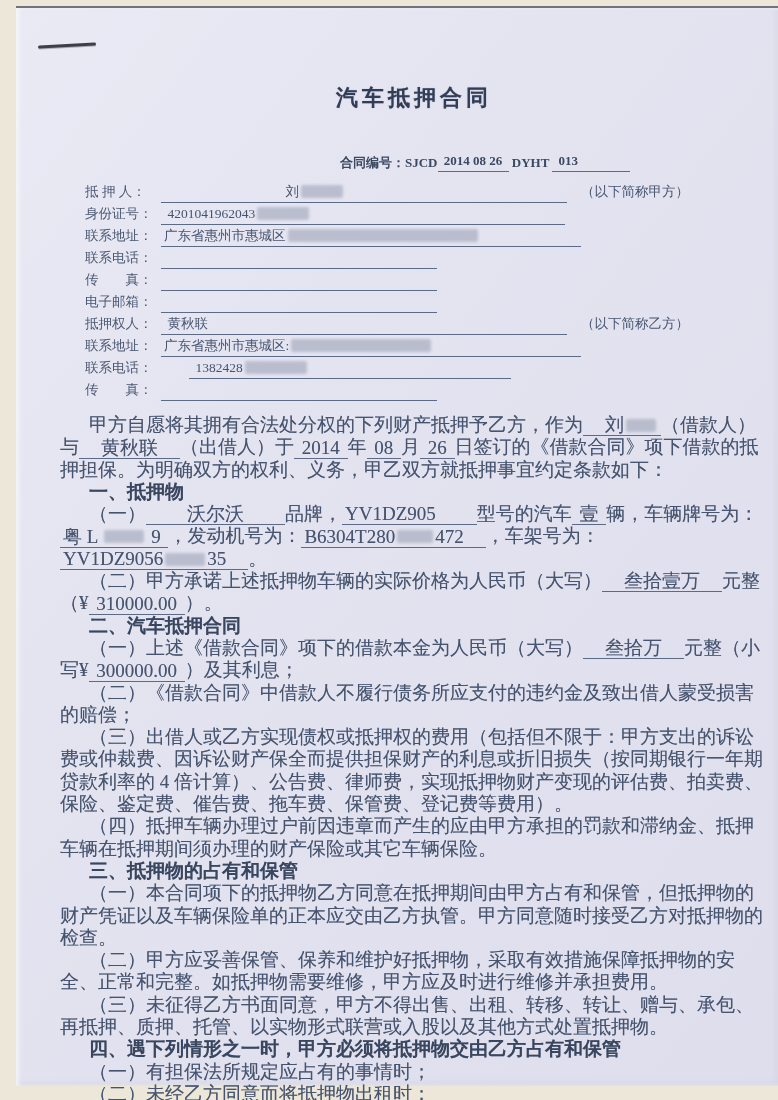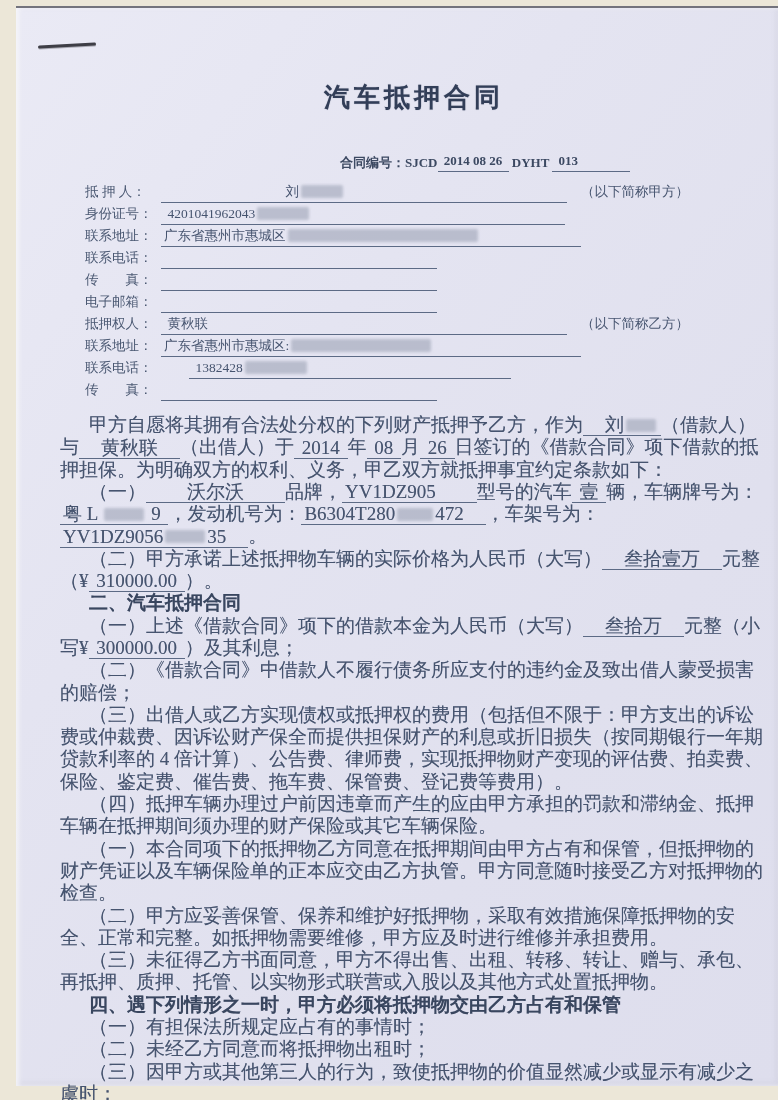--- a/index.html
+++ b/index.html
@@ -17,21 +17,21 @@
     color:#46546f;
   }
   .content{padding:0 10px 0 44px;}
   .pen-mark{
     position:absolute;left:22px;top:36px;width:58px;height:3px;
     background:#3e3e46;border-radius:2px;transform:rotate(-3deg);
     box-shadow:0 1px 0 rgba(62,62,70,.35);
   }
   h1.title{
     margin:72px 0 0;text-align:center;
-    font-size:26px;line-height:36px;letter-spacing:4px;
+    font-size:22px;line-height:36px;letter-spacing:4px;
     color:#323e58;font-weight:bold;
     text-shadow:0 0 1px rgba(50,62,88,.4);
   }
   .contract-no{
     margin-top:7px;padding-left:280px;
     font-size:13px;font-weight:bold;color:#3c4962;white-space:nowrap;
   }
   .party-rows{margin:9px 0 0 25px;font-size:13.5px;}
   .form-row{line-height:22px;white-space:nowrap;}
   .form-row .label{display:inline-block;width:76px;color:#4a5872;}
@@ -67,27 +67,29 @@
         <div class="form-row"><span class="label">联系电话：</span><span class="u" style="width: 270px;"></span></div>
         <div class="form-row"><span class="label">传　　真：</span><span class="u" style="width: 270px;"></span></div>
         <div class="form-row"><span class="label">电子邮箱：</span><span class="u" style="width: 270px;"></span></div>
         <div class="form-row"><span class="label">抵押权人：</span><span class="u" style="width: 400px;"> 黄秋联</span><span class="suffix">（以下简称乙方）</span></div>
         <div class="form-row"><span class="label">联系地址：</span><span class="u" style="width: 414px;">广东省惠州市惠城区:<i class="redact" style="width: 140px;"></i></span></div>
         <div class="form-row"><span class="label">联系电话：</span><span class="u" style="width: 316px; margin-left: 28px;"> 1382428<i class="redact" style="width: 62px;"></i></span></div>
         <div class="form-row"><span class="label">传　　真：</span><span class="u" style="width: 270px;"></span></div>
       </div>
     <div class="body-text" id="body-text">
         <p class="para"><span>甲方自愿将其拥有合法处分权的下列财产抵押予乙方，作为</span><span class="u">　刘<i class="redact" style="width: 30px;"></i></span><span>（借款人）与</span><span class="u">　黄秋联　</span><span>（出借人）于</span><span class="u"> 2014 </span><span>年</span><span class="u"> 08 </span><span>月</span><span class="u"> 26 </span><span>日签订的《借款合同》项下借款的抵押担保。为明确双方的权利、义务，甲乙双方就抵押事宜约定条款如下：</span></p>
+        <p class="para heading"><span>一、抵押物</span></p>
         <p class="para"><span>（一）</span><span class="u">　　沃尔沃　　</span><span>品牌，</span><span class="u">YV1DZ905　　</span><span>型号的汽车</span><span class="u"> 壹 </span><span>辆，车辆牌号为：</span><span class="u">粤 L <i class="redact" style="width: 40px;"></i> 9 </span><span>，发动机号为：</span><span class="u">B6304T280<i class="redact" style="width: 36px;"></i>472　</span><span>，车架号为：</span><span class="u">YV1DZ9056<i class="redact" style="width: 40px;"></i>35　</span><span>。</span></p>
         <p class="para"><span>（二）甲方承诺上述抵押物车辆的实际价格为人民币（大写）</span><span class="u">　叁拾壹万　</span><span>元整（¥</span><span class="u"> 310000.00 </span><span>）。</span></p>
         <p class="para heading"><span>二、汽车抵押合同</span></p>
         <p class="para"><span>（一）上述《借款合同》项下的借款本金为人民币（大写）</span><span class="u">　叁拾万　</span><span>元整（小写¥</span><span class="u"> 300000.00 </span><span>）及其利息；</span></p>
         <p class="para"><span>（二）《借款合同》中借款人不履行债务所应支付的违约金及致出借人蒙受损害的赔偿；</span></p>
         <p class="para"><span>（三）出借人或乙方实现债权或抵押权的费用（包括但不限于：甲方支出的诉讼费或仲裁费、因诉讼财产保全而提供担保财产的利息或折旧损失（按同期银行一年期贷款利率的 4 倍计算）、公告费、律师费，实现抵押物财产变现的评估费、拍卖费、保险、鉴定费、催告费、拖车费、保管费、登记费等费用）。</span></p>
         <p class="para"><span>（四）抵押车辆办理过户前因违章而产生的应由甲方承担的罚款和滞纳金、抵押车辆在抵押期间须办理的财产保险或其它车辆保险。</span></p>
+        <p class="para heading"><span>三、抵押物的占有和保管</span></p>
         <p class="para"><span>（一）本合同项下的抵押物乙方同意在抵押期间由甲方占有和保管，但抵押物的财产凭证以及车辆保险单的正本应交由乙方执管。甲方同意随时接受乙方对抵押物的检查。</span></p>
         <p class="para"><span>（二）甲方应妥善保管、保养和维护好抵押物，采取有效措施保障抵押物的安全、正常和完整。如抵押物需要维修，甲方应及时进行维修并承担费用。</span></p>
         <p class="para"><span>（三）未征得乙方书面同意，甲方不得出售、出租、转移、转让、赠与、承包、再抵押、质押、托管、以实物形式联营或入股以及其他方式处置抵押物。</span></p>
         <p class="para heading"><span>四、遇下列情形之一时，甲方必须将抵押物交由乙方占有和保管</span></p>
         <p class="para"><span>（一）有担保法所规定应占有的事情时；</span></p>
         <p class="para"><span>（二）未经乙方同意而将抵押物出租时；</span></p>
         <p class="para"><span>（三）因甲方或其他第三人的行为，致使抵押物的价值显然减少或显示有减少之虞时；</span></p>
       </div>
   </div>
 </div>

